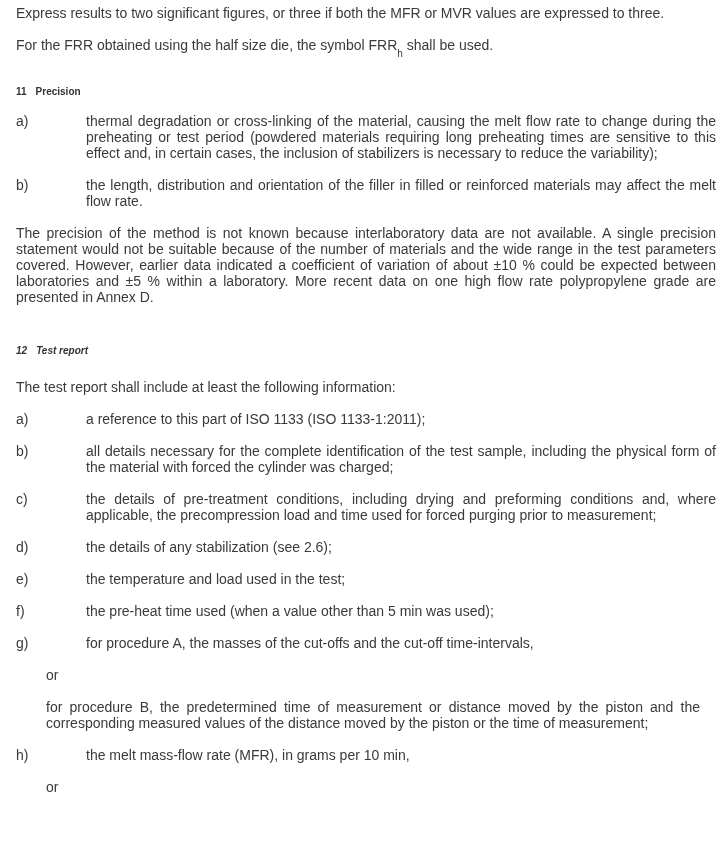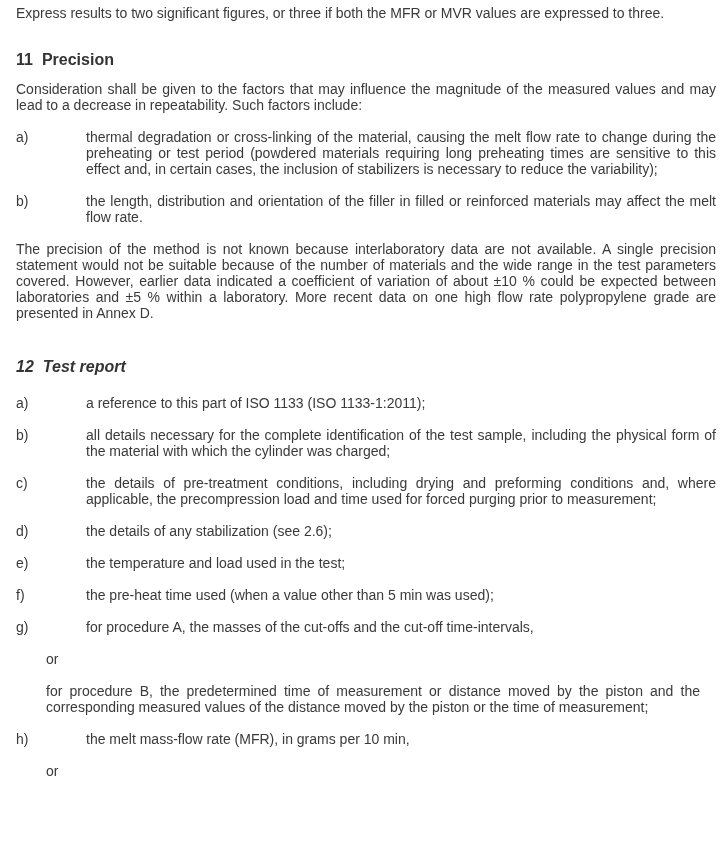--- a/index.html
+++ b/index.html
@@ -21,21 +21,21 @@
     flex-direction: column;
     padding: 5px 6px 0 16px;
     box-sizing: border-box;
     width: 722px;
   }
   .para {
     margin: 0 0 16px 0;
     text-align: justify;
   }
   .heading {
-    font-size: 16px;
+    font-size: 10px;
     line-height: 20px;
     font-weight: bold;
     color: #333333;
     margin: 13px 0 11px 0;
   }
   .heading.second {
     margin: 20px 0 18px 0;
     font-style: italic;
   }
   .heading .num {
@@ -64,52 +64,53 @@
     top: 3px;
   }
 </style>
 </head>
 <body>
 
 <div class="page">
 
   <p class="para">Express results to two significant figures, or three if both the MFR or MVR values are expressed to three.</p>
 
+  <p class="para"><span>For the FRR obtained using the half size die, the symbol FRR</span><sub class="sub">h</sub><span> shall be used.</span></p>
 
   <div class="heading">
     <span class="num">11</span><span>Precision</span>
   </div>
 
-  <p class="para">Consideration shall be given to the factors that may influence the magnitude of the measured values and may lead to a decrease in repeatability. Such factors include:</p>
 
   <div class="li">
     <span class="label">a)</span>
     <span class="text">thermal degradation or cross-linking of the material, causing the melt flow rate to change during the preheating or test period (powdered materials requiring long preheating times are sensitive to this effect and, in certain cases, the inclusion of stabilizers is necessary to reduce the variability);</span>
   </div>
 
   <div class="li">
     <span class="label">b)</span>
     <span class="text">the length, distribution and orientation of the filler in filled or reinforced materials may affect the melt flow rate.</span>
   </div>
 
   <p class="para">The precision of the method is not known because interlaboratory data are not available. A single precision statement would not be suitable because of the number of materials and the wide range in the test parameters covered. However, earlier data indicated a coefficient of variation of about ±10 % could be expected between laboratories and ±5 % within a laboratory. More recent data on one high flow rate polypropylene grade are presented in Annex D.</p>
 
   <div class="heading second">
     <span class="num">12</span><span>Test report</span>
   </div>
 
+  <p class="para">The test report shall include at least the following information:</p>
 
   <div class="li">
     <span class="label">a)</span>
     <span class="text">a reference to this part of ISO 1133 (ISO 1133-1:2011);</span>
   </div>
 
   <div class="li">
     <span class="label">b)</span>
-    <span class="text">all details necessary for the complete identification of the test sample, including the physical form of the material with which the cylinder was charged;</span>
+    <span class="text">all details necessary for the complete identification of the test sample, including the physical form of the material with forced the cylinder was charged;</span>
   </div>
 
   <div class="li">
     <span class="label">c)</span>
     <span class="text">the details of pre-treatment conditions, including drying and preforming conditions and, where applicable, the precompression load and time used for forced purging prior to measurement;</span>
   </div>
 
   <div class="li">
     <span class="label">d)</span>
     <span class="text">the details of any stabilization (see 2.6);</span>

